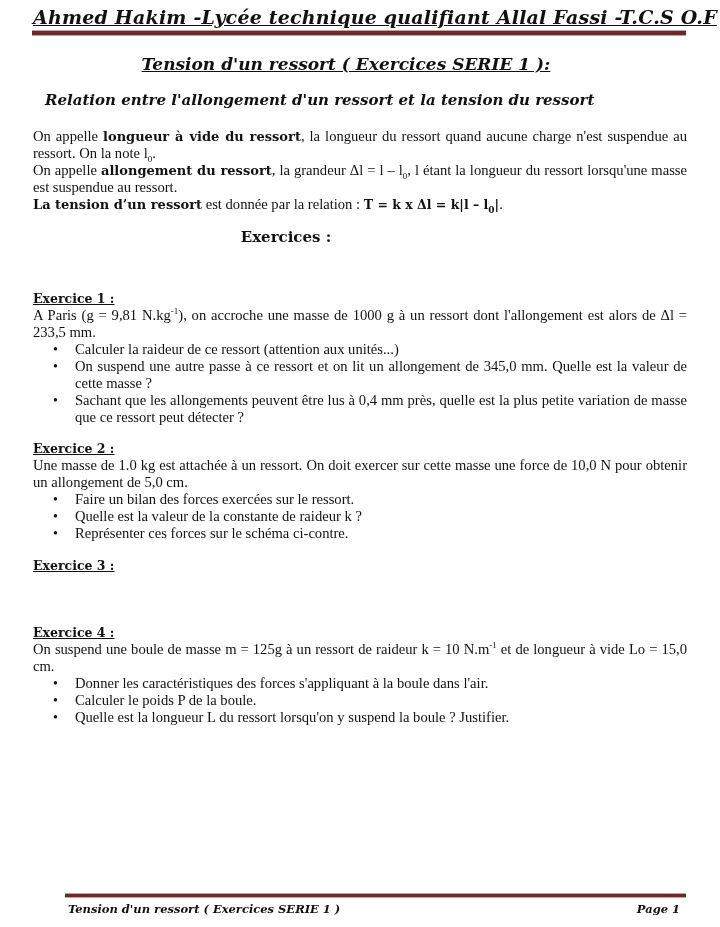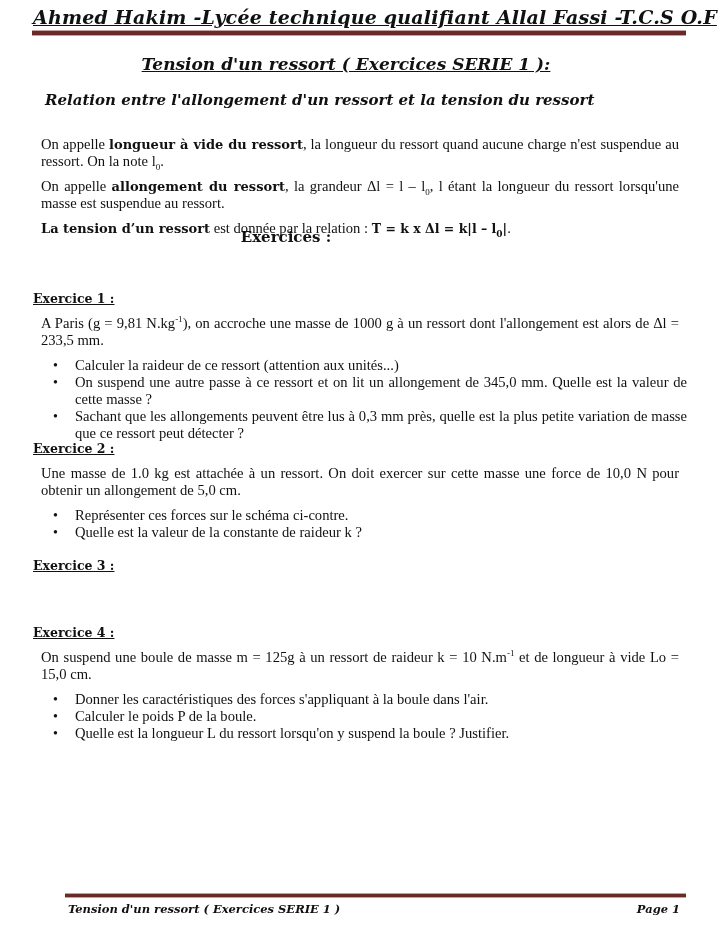--- a/index.html
+++ b/index.html
@@ -28,21 +28,21 @@
     position: absolute; left: 45px; top: 91px;
     font-family: "DejaVu Serif", serif; font-style: italic; font-weight: bold;
     font-size: 15px; white-space: nowrap;
   }
 
   .body-block {
     position: absolute; left: 33px; width: 654px;
     font-family: "Liberation Serif", serif; font-size: 14.6px; line-height: 17px;
     text-align: justify;
   }
-  .body-block p { margin: 8px; }
+  .body-block p { margin: 0; }
   .b { font-family: "DejaVu Serif", serif; font-weight: bold; font-size: 13px; }
   .mb { font-family: "DejaVu Serif", serif; font-weight: bold; font-size: 12.5px; }
 
   .ex-heading {
     position: absolute; left: 0; width: 572px; top: 228px; text-align: center;
     font-family: "DejaVu Serif", serif; font-weight: bold; font-size: 15px;
   }
 
   .ex-title {
     font-family: "DejaVu Serif", serif; font-weight: bold; font-size: 12.5px;
@@ -84,30 +84,31 @@
 </div>
 
 <div class="ex-heading">Exercices :</div>
 
 <div class="body-block" style="top:266px;">
   <span class="ex-title">Exercice 1 :</span>
   <p><span>A Paris (g = 9,81 N.kg</span><sup>-1</sup><span>), on accroche une masse de 1000 g à un ressort dont l'allongement est alors de Δl  = 233,5 mm.</span></p>
   <ul class="bullets">
     <li>Calculer la raideur de ce ressort (attention aux unités...)</li>
     <li>On suspend une autre passe à ce ressort et on lit un allongement de 345,0 mm. Quelle est la valeur de cette masse ?</li>
-    <li>Sachant  que les allongements peuvent être lus à 0,3 mm près, quelle est la plus petite variation de masse que ce ressort peut détecter ?</li>
+    <li>Sachant  que les allongements peuvent être lus à 0,4 mm près, quelle est la plus petite variation de masse que ce ressort peut détecter ?</li>
   </ul>
 </div>
 
 <div class="body-block" style="top:416px;">
   <span class="ex-title">Exercice 2 :</span>
   <p>Une masse de 1.0 kg est attachée à un ressort. On doit exercer sur cette masse une force de 10,0 N pour obtenir un allongement de 5,0 cm.</p>
   <ul class="bullets">
+    <li>Faire un bilan des forces exercées sur le ressort.</li>
+    <li>Quelle est la valeur de la constante de raideur k ?</li>
     <li>Représenter ces forces sur le schéma ci-contre.</li>
-    <li>Quelle est la valeur de la constante de raideur k ?</li>
   </ul>
 </div>
 
 <div class="body-block" style="top:533px;">
   <span class="ex-title">Exercice 3 :</span>
 </div>
 
 <div class="body-block" style="top:600px;">
   <span class="ex-title">Exercice 4 :</span>
   <p><span>On suspend une boule de masse m = 125g  à un ressort de raideur k = 10 N.m</span><sup>-1</sup><span> et de longueur à vide Lo = 15,0 cm.</span></p>

